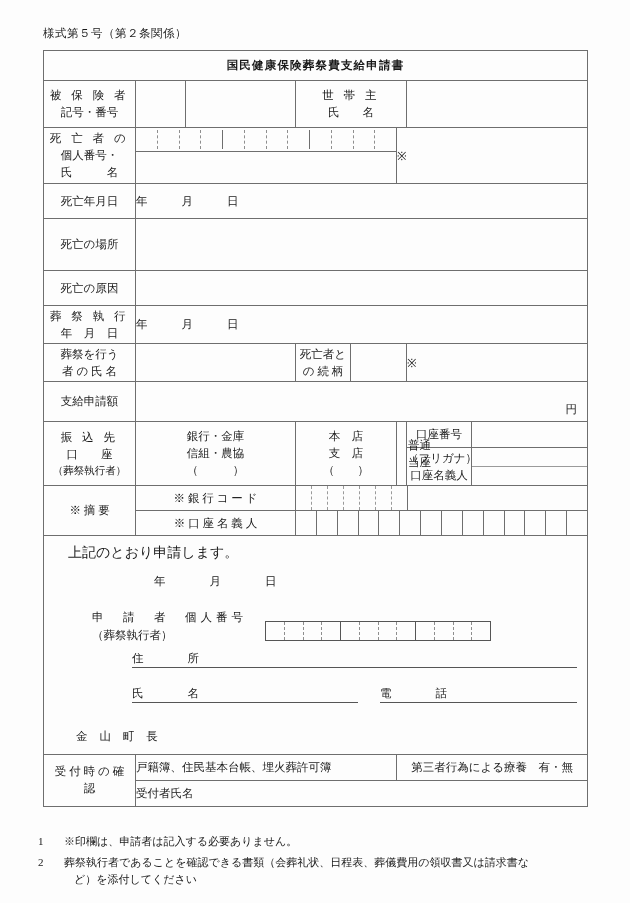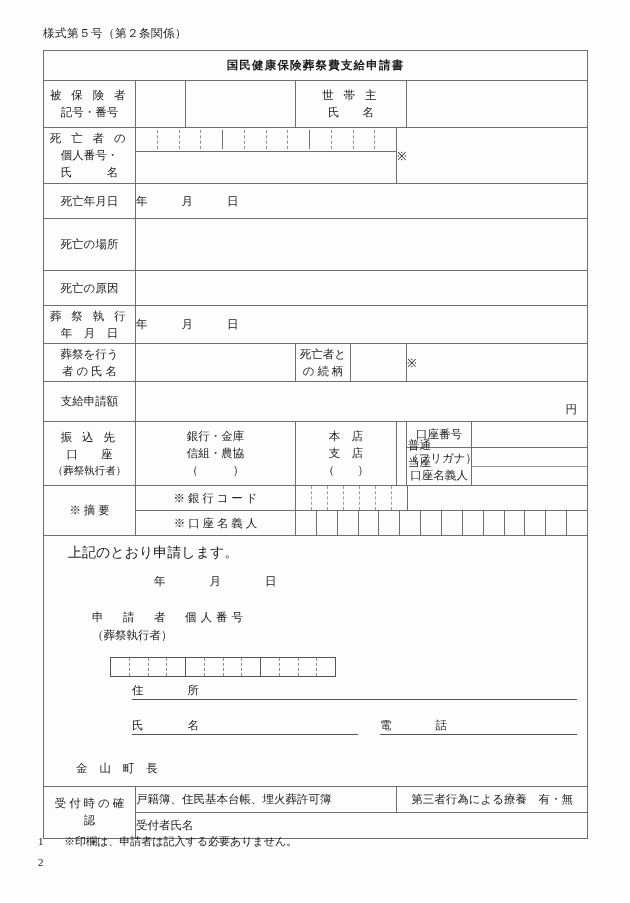--- a/index.html
+++ b/index.html
@@ -84,21 +84,21 @@
   .acct-split .half-top { height: 13px; border-bottom: 1px solid #9a9a9a; }
   .acct-split .half-bot { height: 13px; }
 
   
   .decl { padding: 8px 10px 10px 10px; }
   .decl .line1 { font-size: 14px; padding-left: 14px; }
   .decl .dateline { font-size: 11.5px; padding-left: 100px; margin-top: 12px; }
   .decl .dateline span.y { margin-right: 44px; }
   .decl .dateline span.m { margin-right: 44px; }
   .decl .appl {
-    display: flex; align-items: flex-start; margin-top: 20px; padding-left: 38px; flex-direction: column;
+    display: flex; align-items: flex-start; margin-top: 20px; padding-left: 38px;
   }
   .decl .appl-lbl { font-size: 11.5px; line-height: 1.55; white-space: nowrap; }
   .decl .appl-lbl .l1 { letter-spacing: 4px; }
   .decl .appl-grid { margin-left: 18px; margin-top: 12px; }
   .decl .addr {
     margin-top: 6px; padding-left: 78px; display: flex; align-items: flex-end;
   }
   .decl .addr .k { font-size: 11.5px; letter-spacing: 7px; white-space: nowrap; border-bottom: 1px solid #555; padding-bottom: 1px;}
   .decl .addr .rule { flex: 1; border-bottom: 1px solid #555; height: 13px; }
   .decl .namerow { margin-top: 18px; padding-left: 78px; display: flex; align-items: flex-end; }
@@ -381,17 +381,19 @@
     </table>
 
   <div class="footnotes">
     <div class="fn">
       <div class="num">1</div>
       <div class="txt">※印欄は、申請者は記入する必要ありません。</div>
     </div>
     <div class="fn">
       <div class="num">2</div>
       <div class="txt">
+        <span>葬祭執行者であることを確認できる書類（会葬礼状、日程表、葬儀費用の領収書又は請求書な</span>
+        <span class="cont">ど）を添付してください</span>
       </div>
     </div>
   </div>
 
 </div>
 
 </body></html>

